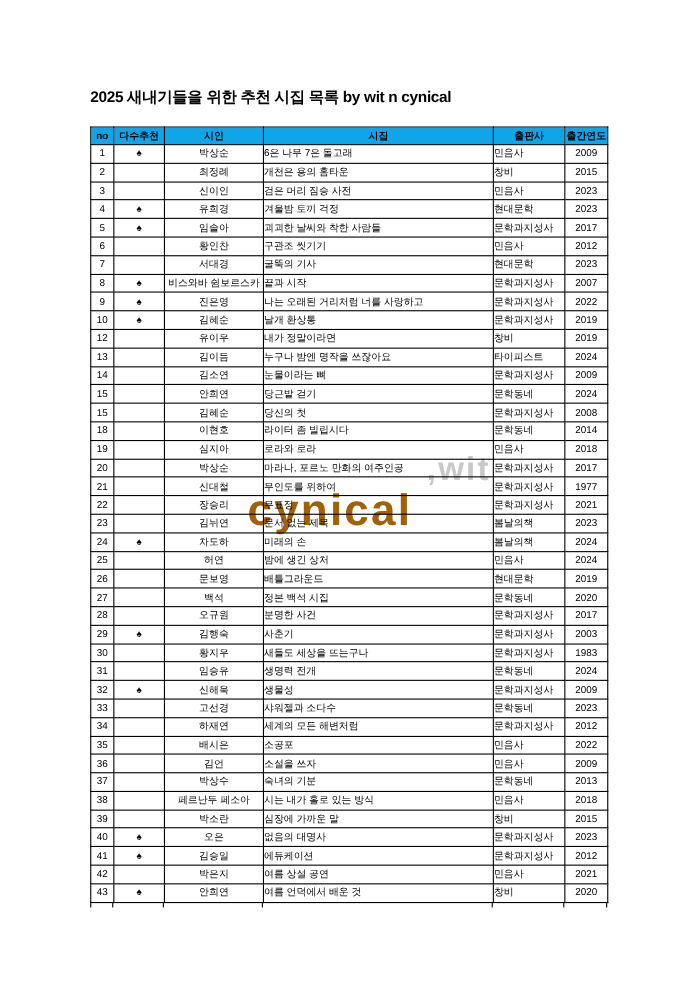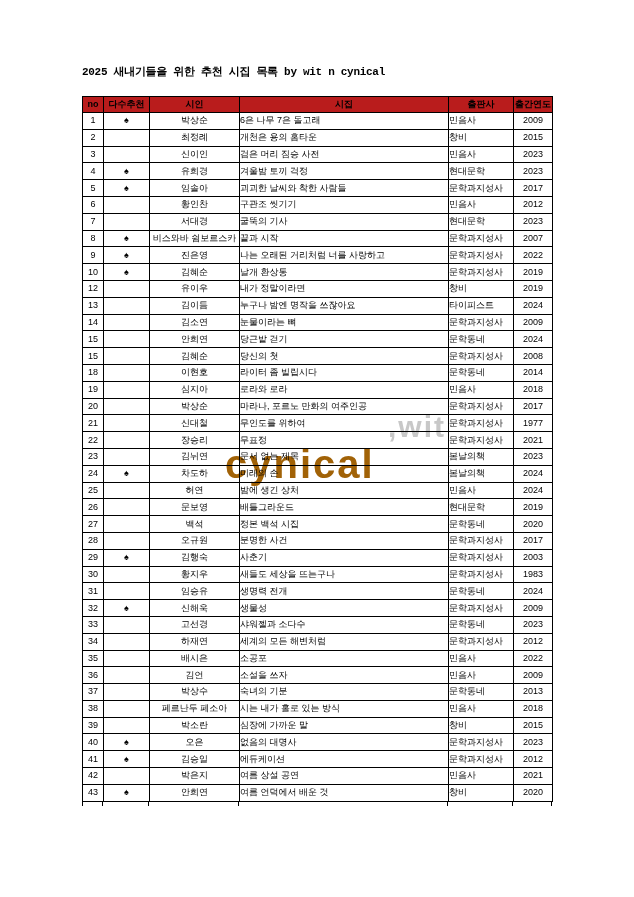--- a/index.html
+++ b/index.html
@@ -3,35 +3,35 @@
 <meta charset="utf-8">
 <style>
   html,body{margin:0;padding:0;}
   body{
     width:634px;height:897px;background:#ffffff;position:relative;
     font-family:"Liberation Sans","DejaVu Sans",sans-serif;color:#000;
     overflow:hidden;
   }
   .page{position:absolute;left:82px;top:64px;width:470px;}
   .doc-title{
-    font-size:11px;font-weight:700;letter-spacing:-0.3px;
-    margin:0 0 17px 0;white-space:nowrap;font-family:Liberation Mono, monospace;
+    font-size:14px;font-weight:700;letter-spacing:-0.3px;
+    margin:16px 0 17px 0;white-space:nowrap;
   }
   table.booklist{
     border-collapse:collapse;table-layout:fixed;width:470px;
     border:1.5px solid #000;
   }
   table.booklist th, table.booklist td{
     border:1px solid #000;
     font-size:9px;line-height:1;padding:0;
     white-space:nowrap;overflow:hidden;
     height:15.8px;vertical-align:middle;
   }
   table.booklist thead th{
-    background:#b91c1c;font-weight:700;text-align:center;height:15px;
+    background:#0ea5e9;font-weight:700;text-align:center;height:15px;
   }
   td.c-no, td.c-rec, td.c-poet, td.c-year{text-align:center;}
   td.c-book, td.c-pub{text-align:left;padding-left:3px;}
   td.c-rec{font-size:10px;}
   
   .stub-row{display:flex;height:4px;width:470px;}
   .stub-row span{box-sizing:border-box;border-right:1px solid #000;height:4px;}
   .stub-row span:first-child{border-left:1.5px solid #000;}
   .stub-row span:last-child{border-right:1.5px solid #000;}
   

